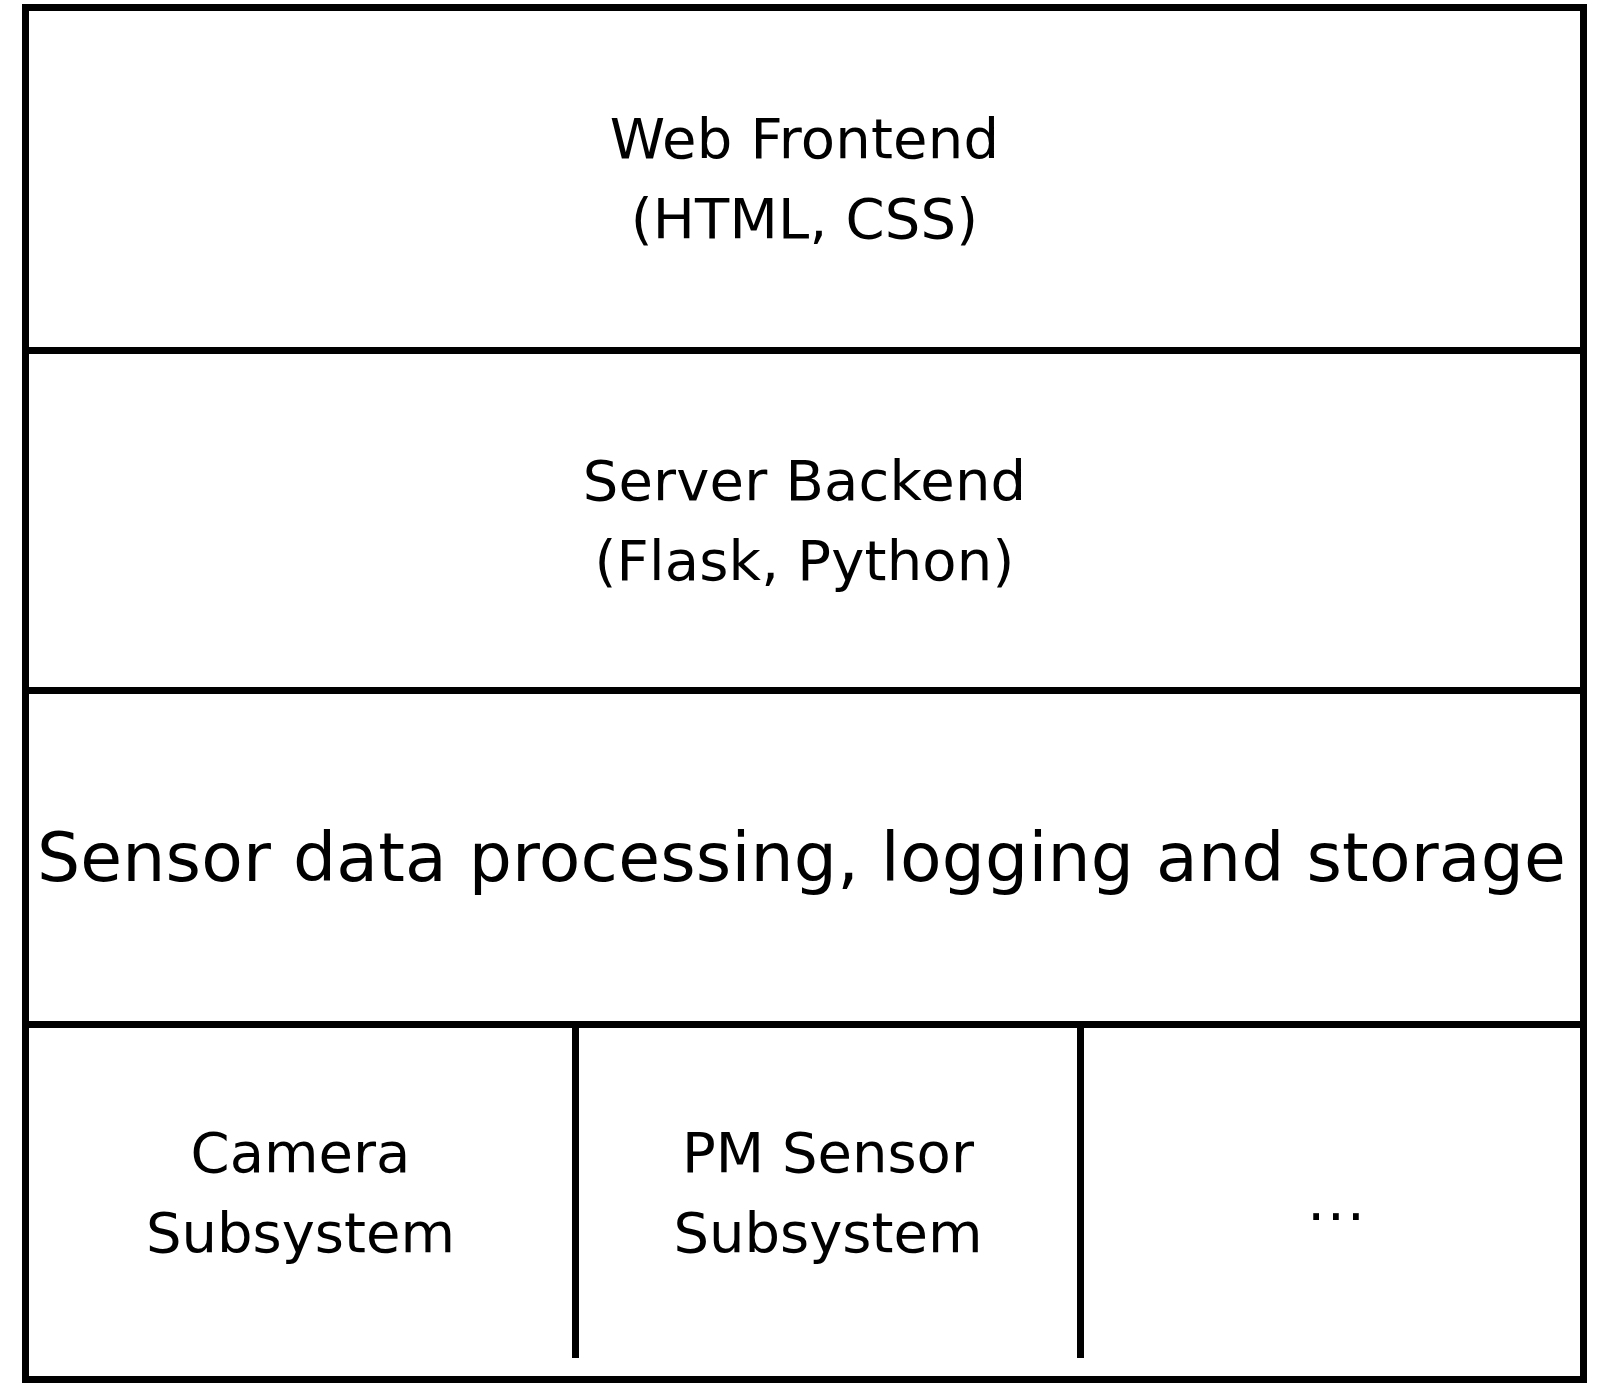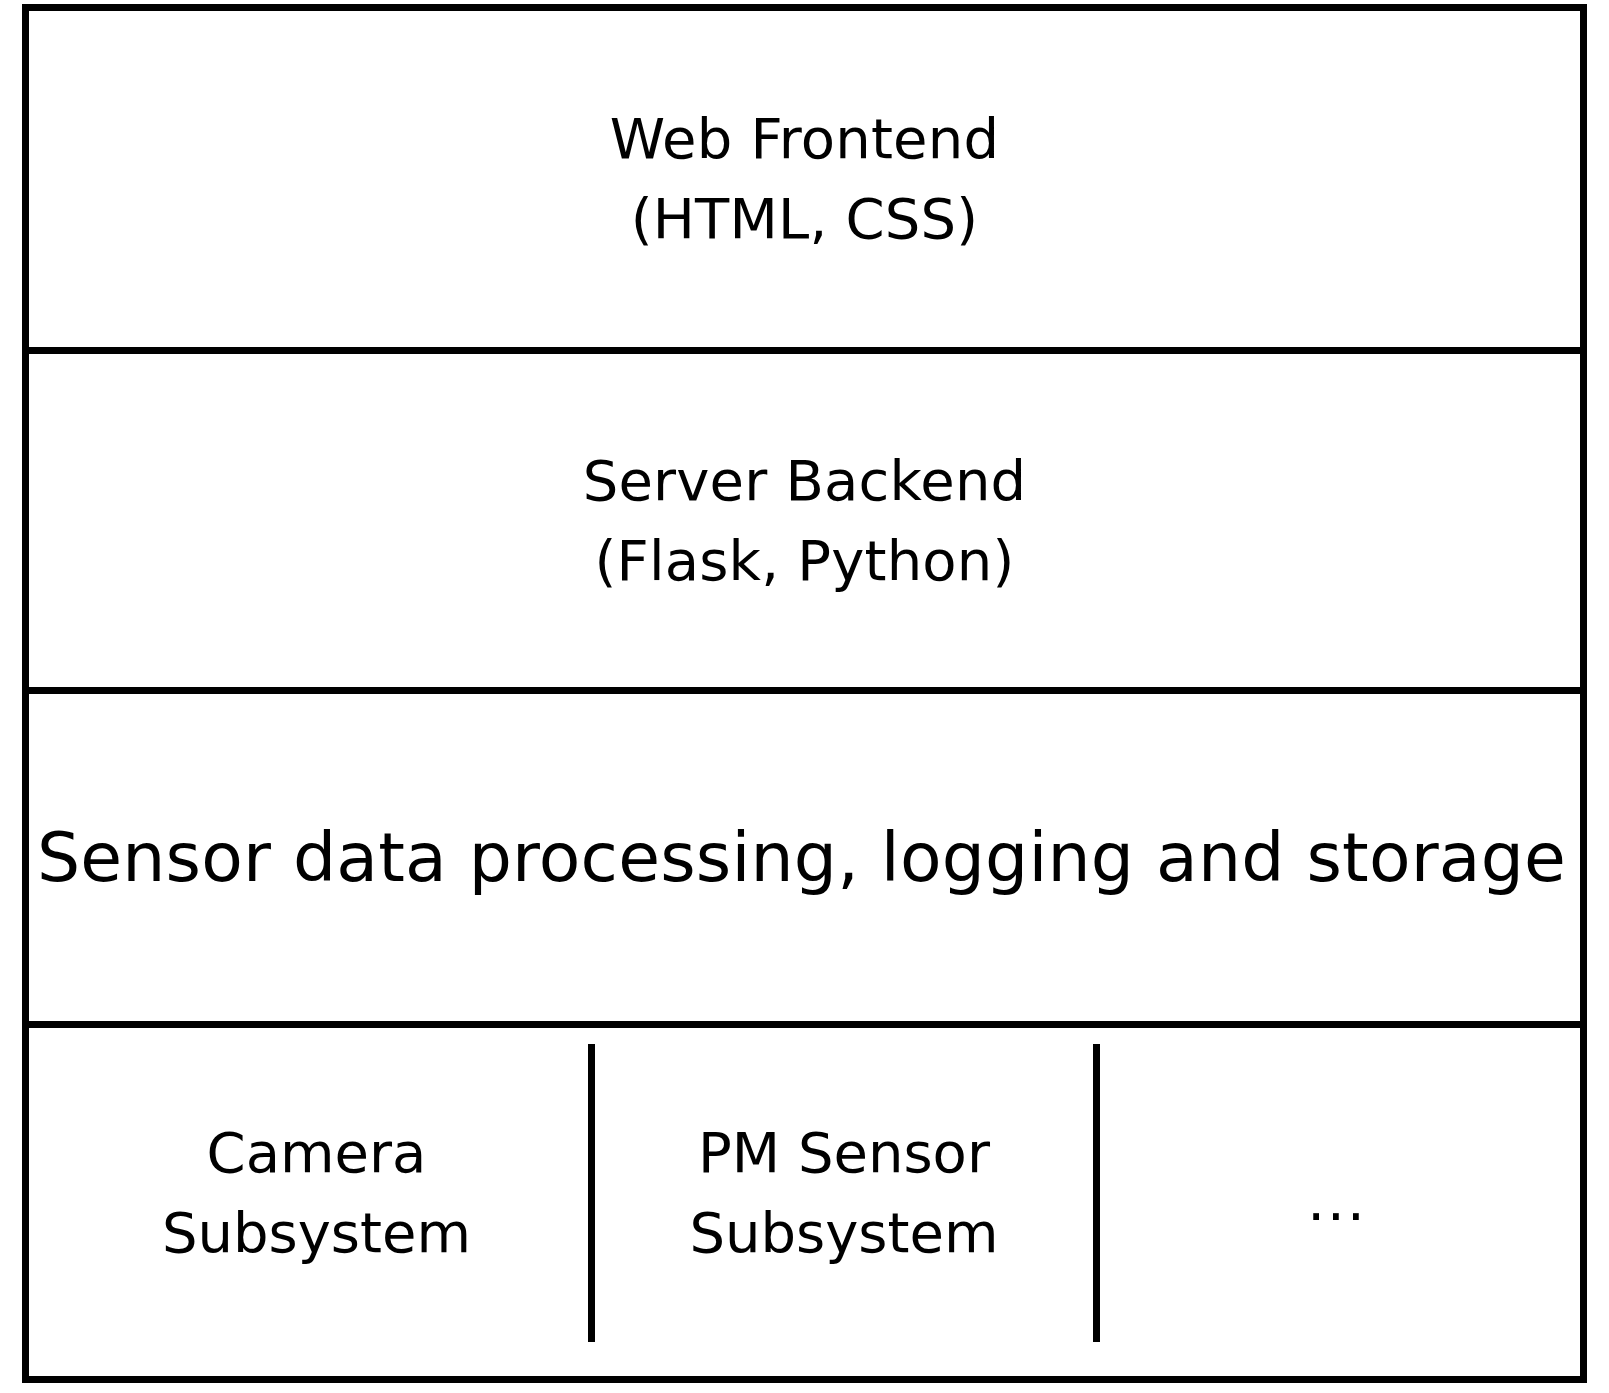--- a/index.html
+++ b/index.html
@@ -59,21 +59,21 @@
   }
 
   .layer-sensor .layer-label {
     font-size: 68px;
     line-height: 1.0;
     transform: translateX(-3px);
   }
 
   
   .layer-bottom {
-    padding: 16px;
+    padding: 0;
     display: flex;
     flex-direction: row;
     align-items: stretch;
     justify-content: flex-start;
   }
 
   .subsystem-cell {
     box-sizing: border-box;
     display: flex;
     align-items: center;

